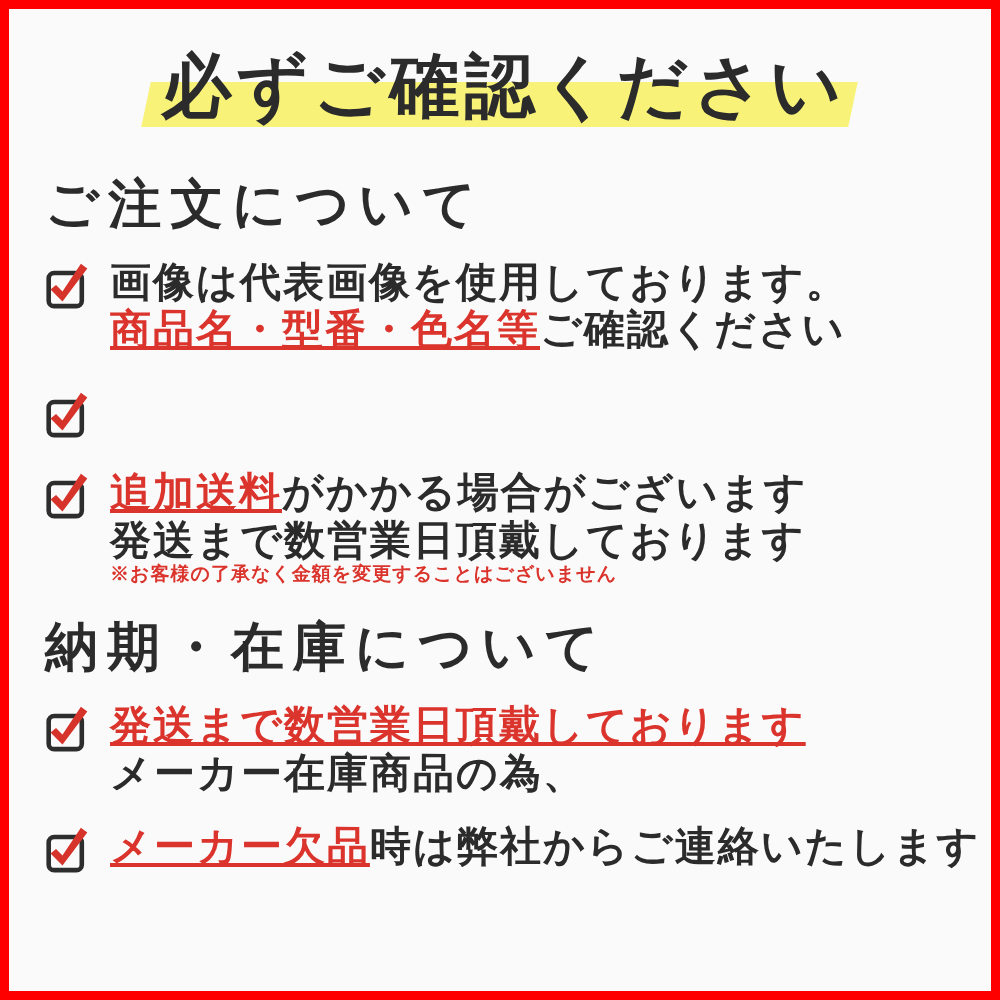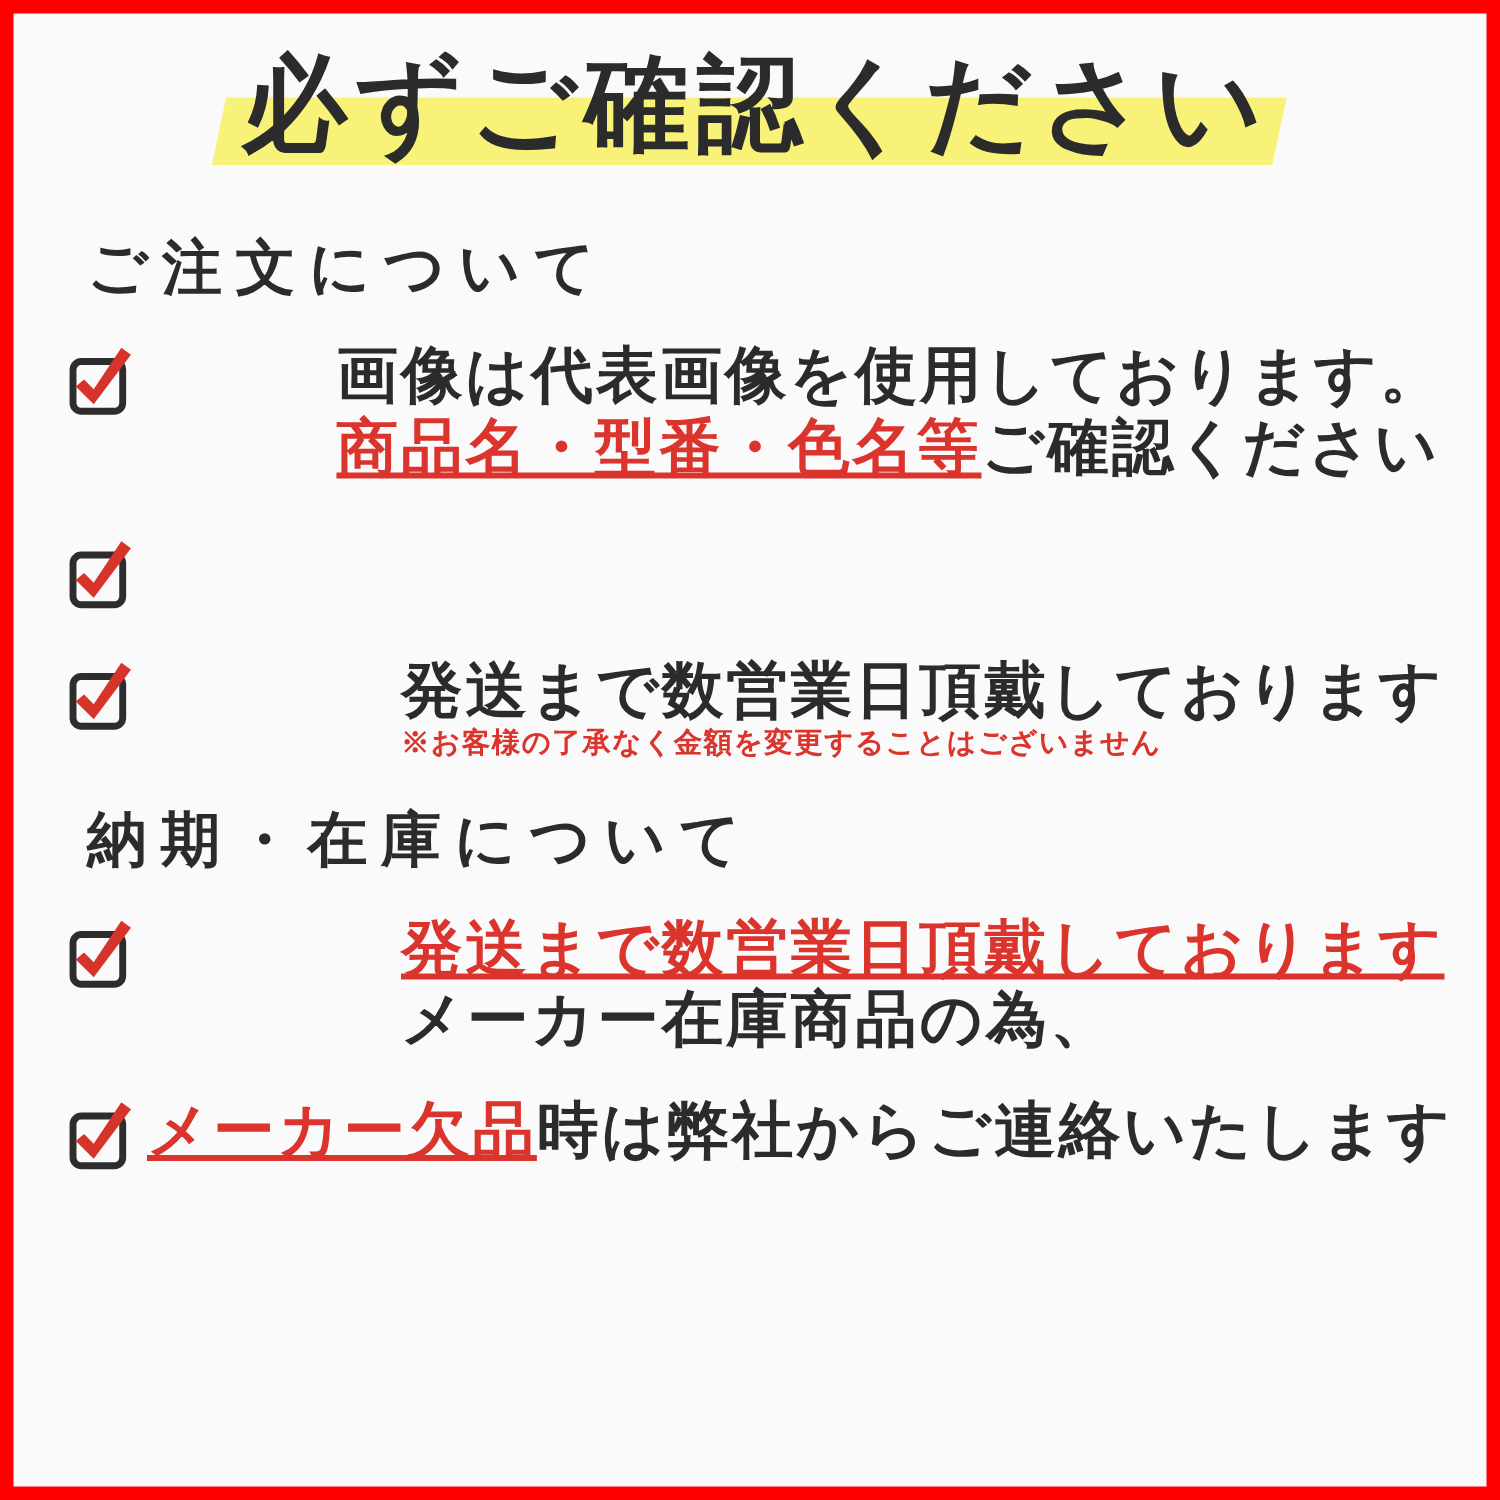--- a/index.html
+++ b/index.html
@@ -14,21 +14,21 @@
     width: 1000px;
     height: 1000px;
     border: 9px solid var(--border-red, #fe0000);
     background: var(--background, #fafafa);
     padding: 12px 28px 28px 36px;
     overflow: hidden;
   }
   
   .title-wrap {
     text-align: center;
-    margin-top: 4px;
+    margin-top: 21px;
   }
   .title-inner {
     position: relative;
     display: inline-block;
   }
   .hl {
     position: absolute;
     left: -16px;
     right: -6px;
     bottom: 3px;
@@ -42,37 +42,36 @@
     z-index: 1;
     font-size: 70px;
     font-weight: 700;
     letter-spacing: 5px;
     line-height: 1.25;
     color: var(--text-black, #2b2b2b);
     white-space: nowrap;
   }
   
   .heading {
-    font-size: 40px;
+    font-size: 53px;
     font-weight: 700;
     letter-spacing: 9px;
     line-height: 1.12;
-    margin: 13px;
+    margin: 0;
     color: var(--text-black, #2b2b2b);
     white-space: nowrap;
   }
   .heading-first  { margin-top: 44px; }
   .heading-second { margin-top: 30px; }
   
   .item {
     display: flex;
     align-items: flex-start;
-    gap: 7px;
+    gap: 19px;
     margin-top: 26px;
-    justify-content: space-between;
   }
   .item.mt-34 { margin-top: 34px; }
   .item.mt-30 { margin-top: 30px; }
   .cb {
     flex: 0 0 auto;
     width: 46px;
     height: 50px;
     overflow: visible;
     margin-top: 1px;
   }
@@ -135,20 +134,21 @@
       <polygon points="6,31 19,44 46,8 39,3 19,33 12,26"></polygon>
     </svg>
   </div>
 
   <div class="item mt-30">
     <svg class="cb" viewBox="0 0 50 52" aria-hidden="true">
       <rect x="4" y="13" width="36" height="36" rx="6"></rect>
       <polygon points="6,31 19,44 46,8 39,3 19,33 12,26"></polygon>
     </svg>
     <div class="txt">
+      <div><span class="seg-red">追加送料</span><span class="seg-black">がかかる場合がございます</span></div>
       <div><span class="seg-black">発送まで数営業日頂戴しております</span></div>
       <div class="note">※お客様の了承なく金額を変更することはございません</div>
     </div>
   </div>
 
   <h2 class="heading heading-second">納期・在庫について</h2>
 
   <div class="item">
     <svg class="cb" viewBox="0 0 50 52" aria-hidden="true">
       <rect x="4" y="13" width="36" height="36" rx="6"></rect>

